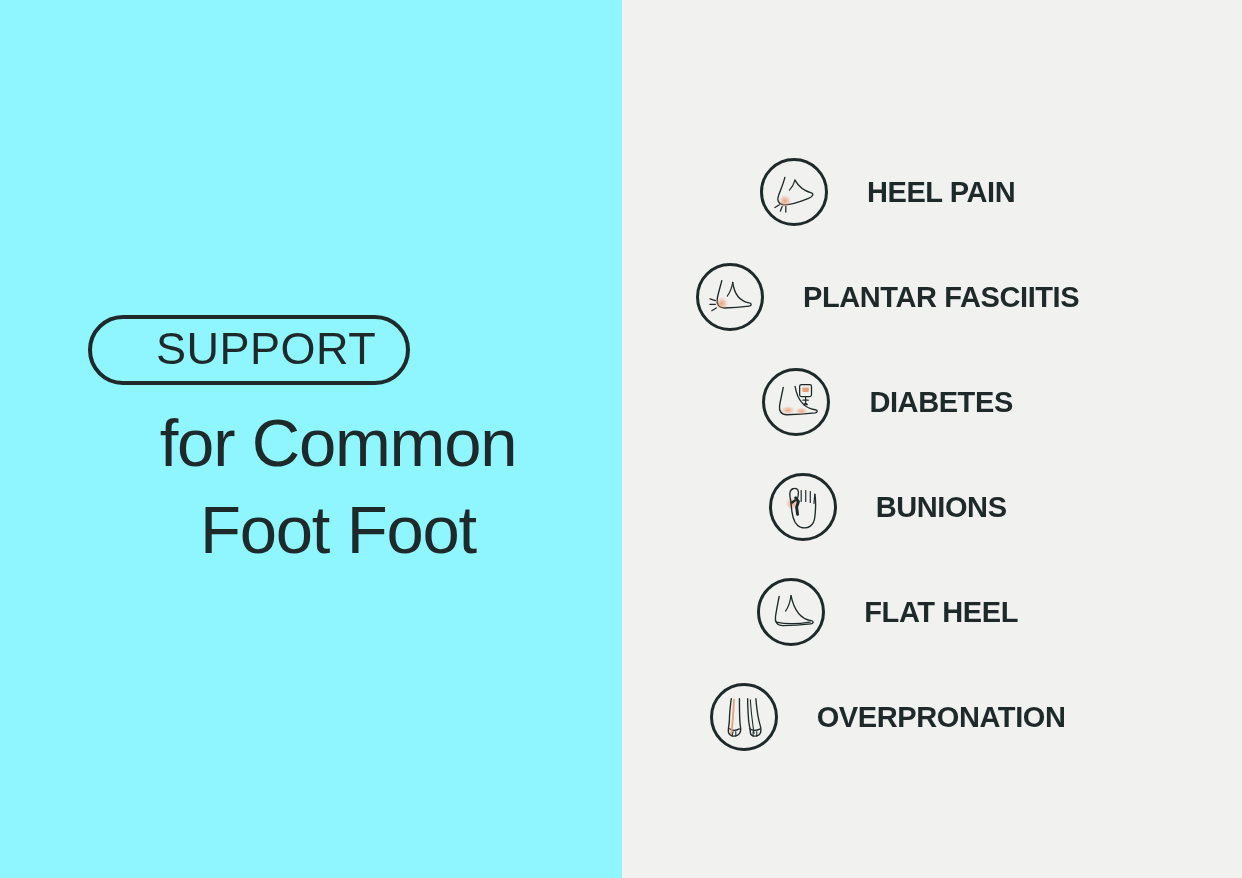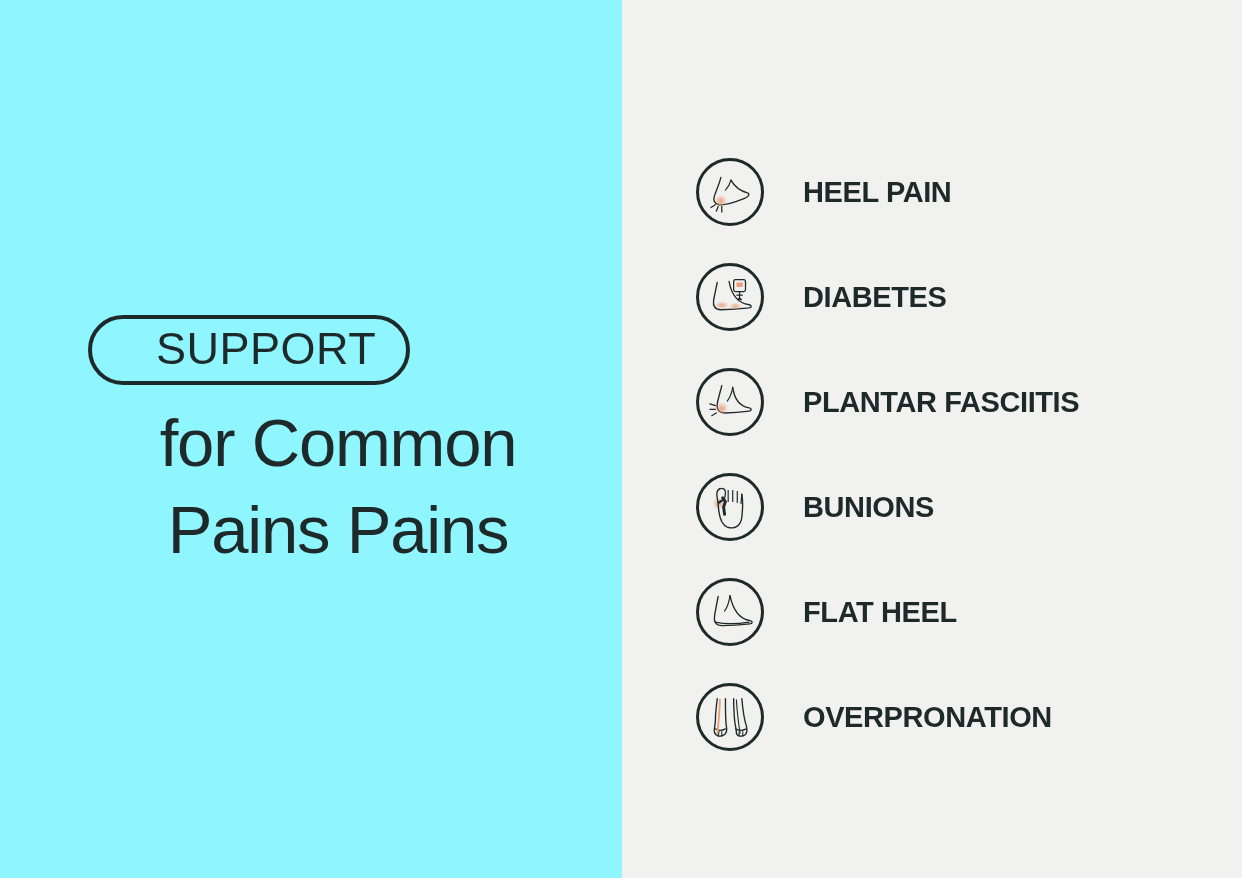--- a/index.html
+++ b/index.html
@@ -77,20 +77,21 @@
     top: 158px;
     display: flex;
     flex-direction: column;
     gap: 37px;
   }
   .cond-item {
     display: flex;
     align-items: center;
     gap: 39px;
     height: 68px;
+    justify-content: center;
   }
   .cond-icon {
     width: 68px;
     height: 68px;
     flex: 0 0 68px;
     border-radius: 50%;
     border: 3px solid #1E2A2A;
     box-sizing: border-box;
     background: #F1F1F0;
     overflow: hidden;
@@ -112,21 +113,21 @@
 
 <div id="page">
 
   <div class="left-panel">
     <div class="hero">
       <div class="pill">
         <span class="pill-label">SUPPORT</span>
       </div>
       <div class="headline">
         <span class="headline-line">for Common</span>
-        <span class="headline-line">Pains Pains</span>
+        <span class="headline-line">Foot Foot</span>
       </div>
     </div>
   </div>
 
   <div class="right-panel">
     <div class="cond-list">
 
       <div class="cond-item">
         <div class="cond-icon">
           <svg viewBox="0 0 68 68" fill="none" xmlns="http://www.w3.org/2000/svg">
@@ -146,56 +147,56 @@
             </g>
           </svg>
         </div>
         <div class="cond-label">HEEL PAIN</div>
       </div>
 
       <div class="cond-item">
         <div class="cond-icon">
           <svg viewBox="0 0 68 68" fill="none" xmlns="http://www.w3.org/2000/svg">
             <defs>
-              <radialGradient id="g3" cx="50%" cy="50%" r="50%">
-                <stop offset="0%" stop-color="#E8A077" stop-opacity="0.9"></stop>
-                <stop offset="100%" stop-color="#E8A077" stop-opacity="0"></stop>
-              </radialGradient>
-            </defs>
-            <path d="M20 18 C18.5 26 17 32 16 38 C15 44 18 48 24 48 C35 48 47 47 55 46 C58 45.5 58 43 55 42.5 C45 41 36 34 33 17" stroke="#1E2A2A" stroke-width="1.5" stroke-linecap="round" stroke-linejoin="round"></path>
-            <ellipse cx="25" cy="43" rx="8" ry="4.5" fill="url(#g3)"></ellipse>
-            <ellipse cx="40" cy="44" rx="7" ry="4" fill="url(#g3)"></ellipse>
-            <rect x="38" y="15" width="13" height="13" rx="2" stroke="#1E2A2A" stroke-width="1.4"></rect>
-            <rect x="41" y="18" width="7" height="5" rx="1" fill="#E8A077"></rect>
-            <path d="M44.5 28 L44.5 32 M41.5 32 L47.5 32 M44.5 32 L44.5 35 L42.5 37 L46.5 37 L44.5 35" stroke="#1E2A2A" stroke-width="1.3" stroke-linecap="round" stroke-linejoin="round"></path>
-          </svg>
-        </div>
-        <div class="cond-label">DIABETES</div>
-      </div>
-
-      <div class="cond-item">
-        <div class="cond-icon">
-          <svg viewBox="0 0 68 68" fill="none" xmlns="http://www.w3.org/2000/svg">
-            <defs>
               <radialGradient id="g2" cx="50%" cy="50%" r="50%">
                 <stop offset="0%" stop-color="#E8A077" stop-opacity="0.95"></stop>
                 <stop offset="100%" stop-color="#E8A077" stop-opacity="0"></stop>
               </radialGradient>
             </defs>
             <path d="M25 16 C23 24 21 30 20 36 C19 42 22 46 28 46 C38 46 48 45 55 44 C58 43.6 58 41 55 40.5 C46 39 39 33 37 18" stroke="#1E2A2A" stroke-width="1.5" stroke-linecap="round" stroke-linejoin="round"></path>
             <path d="M37 18 C36 24 34 29 31 33" stroke="#1E2A2A" stroke-width="1.3" stroke-linecap="round"></path>
             <circle cx="25" cy="41" r="7" fill="url(#g2)"></circle>
             <g stroke="#1E2A2A" stroke-width="1.4" stroke-linecap="round">
               <path d="M18 38 L12 36"></path>
               <path d="M18 42 L12 42"></path>
               <path d="M19 46 L14 49"></path>
             </g>
           </svg>
         </div>
         <div class="cond-label">PLANTAR FASCIITIS</div>
+      </div>
+
+      <div class="cond-item">
+        <div class="cond-icon">
+          <svg viewBox="0 0 68 68" fill="none" xmlns="http://www.w3.org/2000/svg">
+            <defs>
+              <radialGradient id="g3" cx="50%" cy="50%" r="50%">
+                <stop offset="0%" stop-color="#E8A077" stop-opacity="0.9"></stop>
+                <stop offset="100%" stop-color="#E8A077" stop-opacity="0"></stop>
+              </radialGradient>
+            </defs>
+            <path d="M20 18 C18.5 26 17 32 16 38 C15 44 18 48 24 48 C35 48 47 47 55 46 C58 45.5 58 43 55 42.5 C45 41 36 34 33 17" stroke="#1E2A2A" stroke-width="1.5" stroke-linecap="round" stroke-linejoin="round"></path>
+            <ellipse cx="25" cy="43" rx="8" ry="4.5" fill="url(#g3)"></ellipse>
+            <ellipse cx="40" cy="44" rx="7" ry="4" fill="url(#g3)"></ellipse>
+            <rect x="38" y="15" width="13" height="13" rx="2" stroke="#1E2A2A" stroke-width="1.4"></rect>
+            <rect x="41" y="18" width="7" height="5" rx="1" fill="#E8A077"></rect>
+            <path d="M44.5 28 L44.5 32 M41.5 32 L47.5 32 M44.5 32 L44.5 35 L42.5 37 L46.5 37 L44.5 35" stroke="#1E2A2A" stroke-width="1.3" stroke-linecap="round" stroke-linejoin="round"></path>
+          </svg>
+        </div>
+        <div class="cond-label">DIABETES</div>
       </div>
 
       <div class="cond-item">
         <div class="cond-icon">
           <svg viewBox="0 0 68 68" fill="none" xmlns="http://www.w3.org/2000/svg">
             <defs>
               <radialGradient id="g4" cx="50%" cy="50%" r="50%">
                 <stop offset="0%" stop-color="#E8A077" stop-opacity="0.95"></stop>
                 <stop offset="100%" stop-color="#E8A077" stop-opacity="0"></stop>
               </radialGradient>

